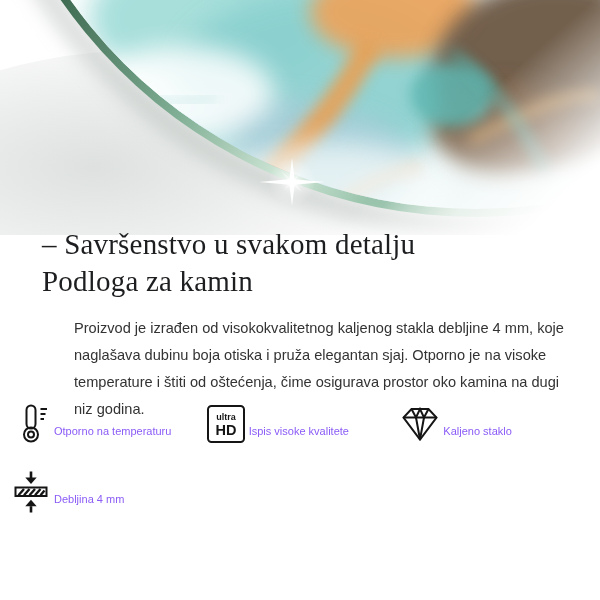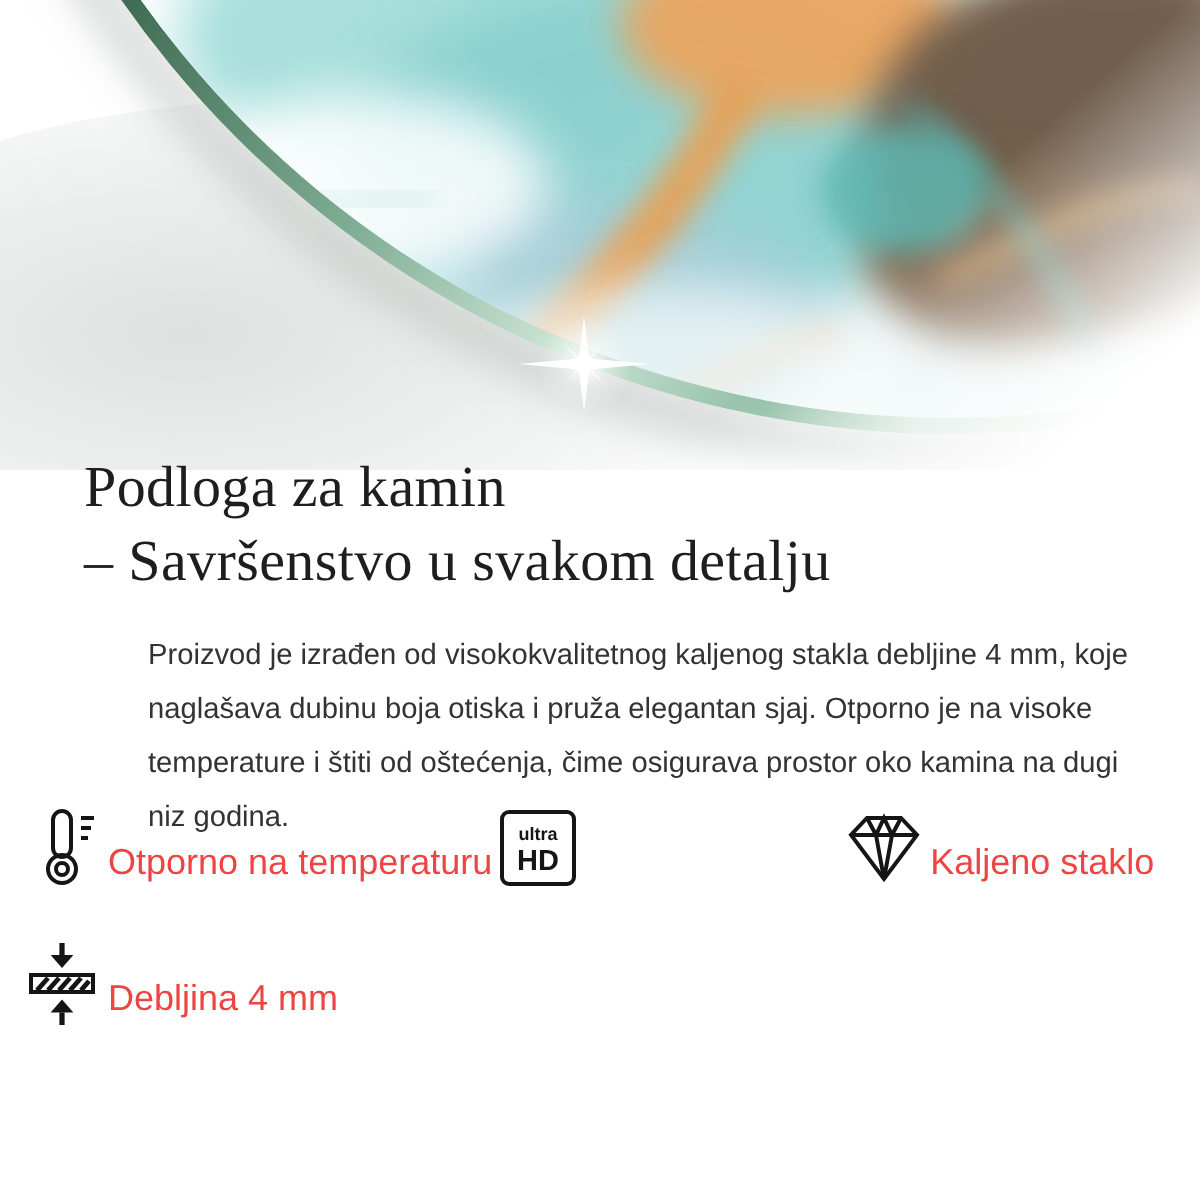--- a/index.html
+++ b/index.html
@@ -39,23 +39,23 @@
     display:flex;
     flex-direction:row;
     align-items:center;
   }
   .feature .icon-box {
     width:46px; height:44px;
     display:flex; align-items:center; justify-content:center;
   }
   .feature .label {
     margin-top:15px;
-    font-size:18px;
+    font-size:11px;
     line-height:15px;
-    color:#ef4444;
+    color:#8b5cf6;
     white-space:nowrap;
   }
   .ico { stroke:#151515; fill:none; stroke-width:2; }
   .ico-fill { fill:#151515; stroke:none; }
 </style>
 </head>
 <body>
 
 <div class="hero">
   <svg width="600" height="235" viewBox="0 0 600 235" xmlns="http://www.w3.org/2000/svg">
@@ -134,22 +134,22 @@
       <g transform="rotate(45) scale(0.45)" opacity="0.55">
         <polygon points="-33,0 0,-3 33,0 0,3" fill="#ffffff"></polygon>
         <polygon points="0,-24 3,0 0,24 -3,0" fill="#ffffff"></polygon>
       </g>
     </g>
   </svg>
 </div>
 
 <div class="content">
   <h1>
+    <div>– Savršenstvo u svakom detalju</div>
     <div>Podloga za kamin</div>
-    <div>– Savršenstvo u svakom detalju</div>
   </h1>
   <p class="lead">Proizvod je izrađen od visokokvalitetnog kaljenog stakla debljine 4 mm, koje naglašava dubinu boja otiska i pruža elegantan sjaj. Otporno je na visoke temperature i štiti od oštećenja, čime osigurava prostor oko kamina na dugi niz godina.</p>
 </div>
 
 <div class="features">
 
   <div class="feature">
     <div class="icon-box">
       <svg width="44" height="44" viewBox="0 0 44 44">
         <rect class="ico" x="17.5" y="3.5" width="9" height="23" rx="4.5"></rect>
@@ -162,20 +162,21 @@
   </div>
 
   <div class="feature">
     <div class="icon-box">
       <svg width="44" height="44" viewBox="0 0 44 44">
         <rect class="ico" x="4" y="4" width="36" height="36" rx="3.5" stroke-width="2.6"></rect>
         <text x="22" y="18" text-anchor="middle" font-family="Liberation Sans, sans-serif" font-size="9" font-weight="700" fill="#151515">ultra</text>
         <text x="22" y="33" text-anchor="middle" font-family="Liberation Sans, sans-serif" font-size="14.5" font-weight="800" fill="#151515">HD</text>
       </svg>
     </div>
+    <div class="label">Ispis visoke kvalitete</div>
   </div>
 
 
   <div class="feature">
     <div class="icon-box">
       <svg width="44" height="44" viewBox="0 0 44 44">
         <path class="ico" d="M13.5 7 H30.5 L38.5 15.5 L22 37.5 L5.5 15.5 Z"></path>
         <path class="ico" d="M5.5 15.5 H38.5"></path>
         <path class="ico" d="M13.5 7 L18 15.5 L22 7 L26 15.5 L30.5 7"></path>
         <path class="ico" d="M18 15.5 L22 37.5 M26 15.5 L22 37.5"></path>

